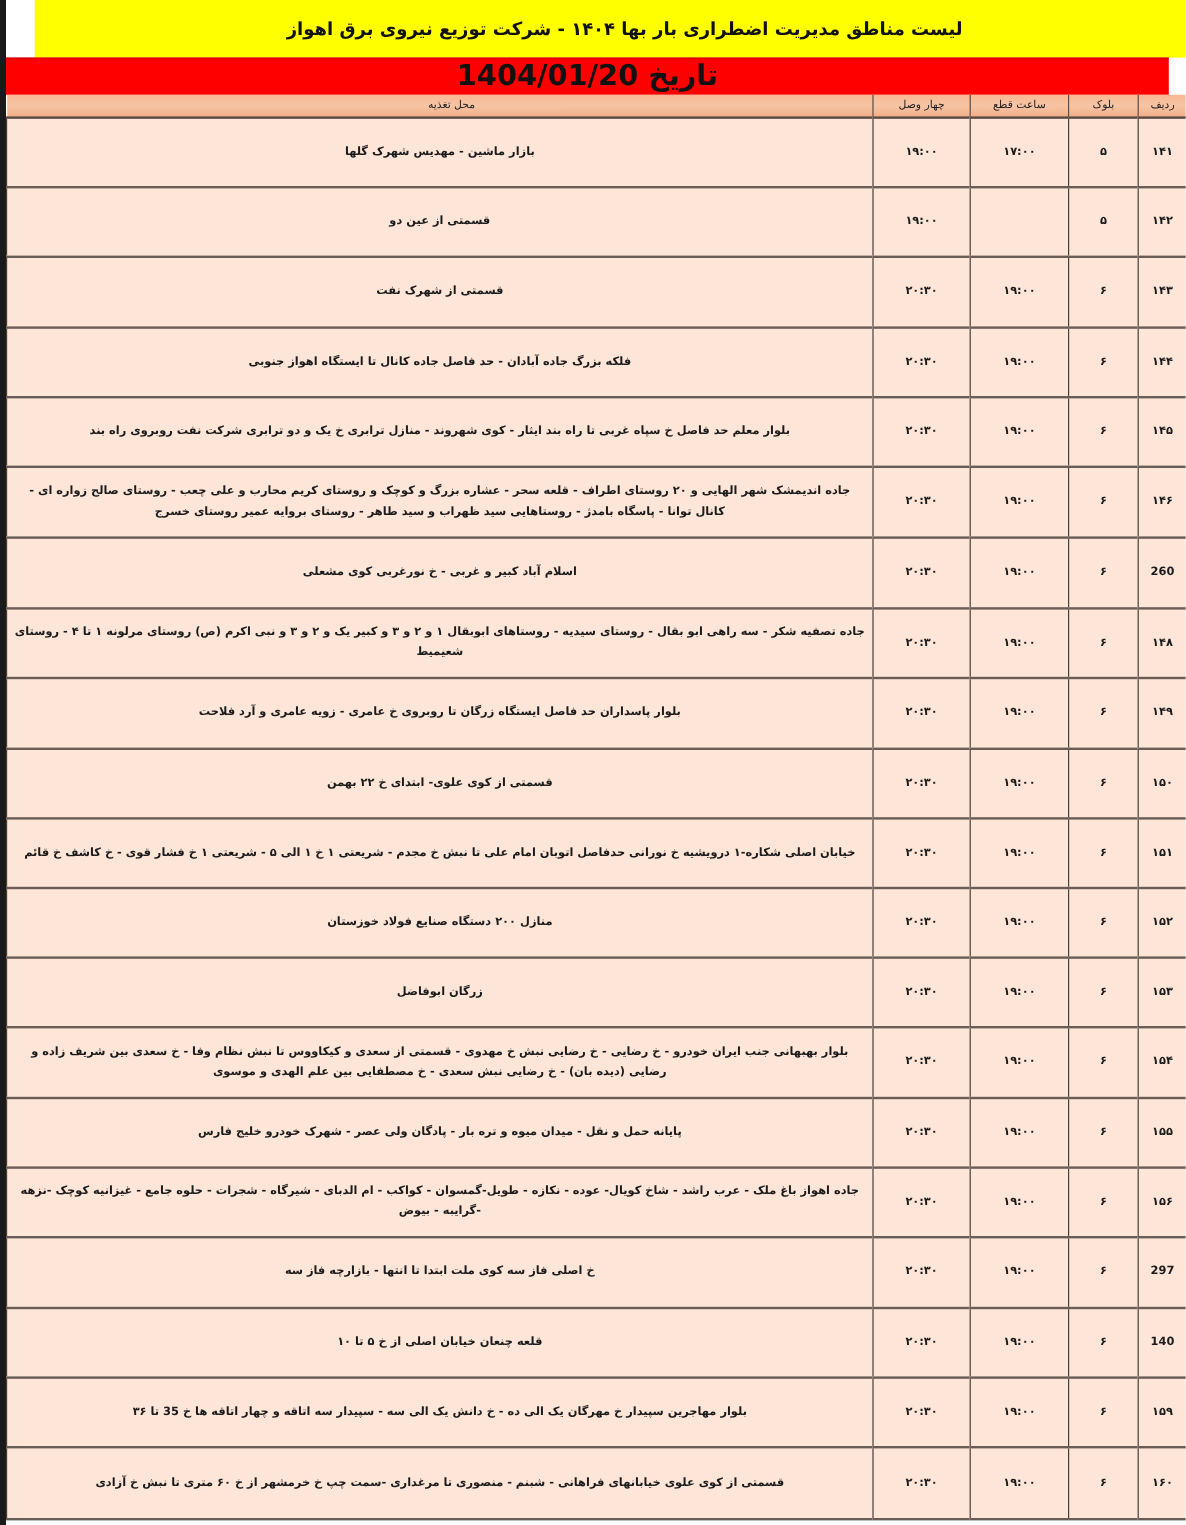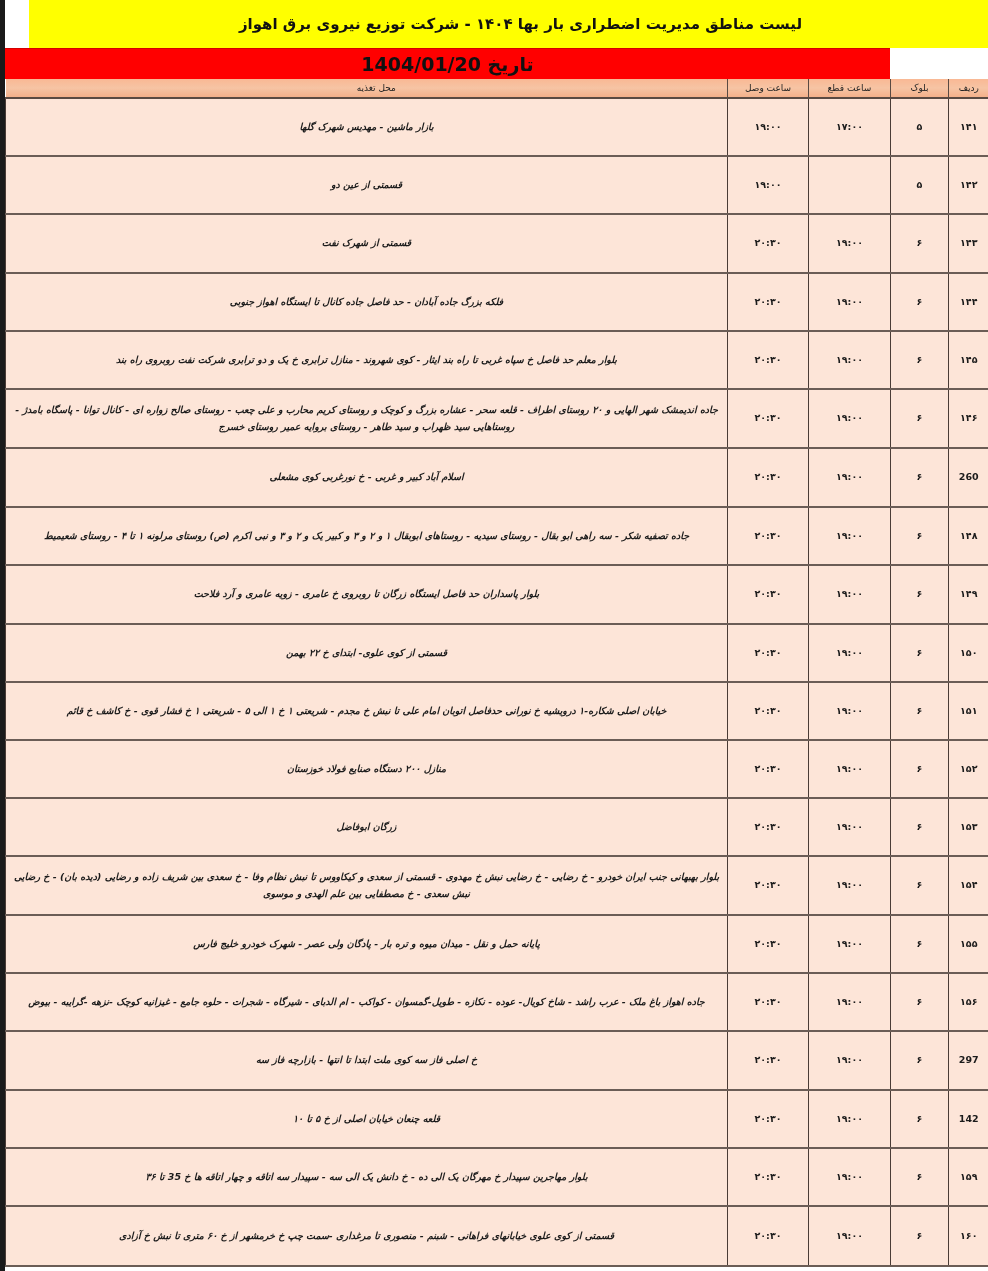--- a/index.html
+++ b/index.html
@@ -34,29 +34,29 @@
       justify-content: center;
       direction: rtl;
       font-weight: bold;
       font-size: 15px;
       color: #111;
       margin-left: 24px;
     }
     .date-bar {
       position: absolute;
       left: 5px; top: 48px;
-      width: 885px;
+      width: 969px;
       height: 31px;
       background: #ff0000;
       display: flex;
-      align-items: center;
+      align-items: flex-start;
       justify-content: center;
       direction: rtl;
       font-weight: bold;
-      font-size: 19px;
+      font-size: 24px;
       color: #111;
       border-top: 1px solid #d40000;
     }
     table.sched {
       position: absolute;
       left: 5px; top: 79px;
       width: 983px;
       border-collapse: collapse;
       direction: rtl;
       table-layout: fixed;
@@ -77,21 +77,21 @@
       background: #fde5d8;
       border-left: 1.5px solid #4a3c36;
       border-bottom: 2px solid #6b5d56;
       text-align: center;
       vertical-align: middle;
       font-size: 9.5px;
       font-weight: bold;
       color: #1b1b1b;
       line-height: 1.75;
     }
-    table.sched td:last-child { border-left: 1.5px solid #4a3c36; font-style: italic; }
+    table.sched td:last-child { border-left: 1.5px solid #4a3c36; }
     td.loc { padding: 0 6px; }
     td.num { font-size: 10px; }
     col.c-row { width: 40px; }
     col.c-block { width: 58px; }
     col.c-cut { width: 82px; }
     col.c-conn { width: 81px; }
     col.c-loc { width: 722px; }
   </style>
 </head>
 <body>
@@ -113,21 +113,21 @@
         <col class="c-block">
         <col class="c-cut">
         <col class="c-conn">
         <col class="c-loc">
     </colgroup>
     <thead>
       <tr>
         <th>ردیف</th>
         <th>بلوک</th>
         <th>ساعت قطع</th>
-        <th>ساعت وصل</th>
+        <th>چهار وصل</th>
         <th>محل تغذیه</th>
       </tr>
     </thead>
     <tbody>
       <tr style="height:58px">
         <td class="num">۱۴۱</td>
         <td class="num">۵</td>
         <td class="num">۱۷:۰۰</td>
         <td class="num">۱۹:۰۰</td>
         <td class="loc">بازار ماشین - مهدیس شهرک گلها</td>
@@ -238,21 +238,21 @@
         <td class="loc">جاده اهواز باغ ملک - عرب راشد - شاخ کویال- عوده - نکازه - طویل-گمسوان - کواکب - ام الدبای - شیرگاه - شجرات - حلوه جامع - غیزانیه کوچک -نزهه -گرایبه - بیوض</td>
       </tr>
       <tr style="height:59px">
         <td class="num">297</td>
         <td class="num">۶</td>
         <td class="num">۱۹:۰۰</td>
         <td class="num">۲۰:۳۰</td>
         <td class="loc">خ اصلی فاز سه کوی ملت ابتدا تا انتها - بازارچه فاز سه</td>
       </tr>
       <tr style="height:58px">
-        <td class="num">142</td>
+        <td class="num">140</td>
         <td class="num">۶</td>
         <td class="num">۱۹:۰۰</td>
         <td class="num">۲۰:۳۰</td>
         <td class="loc">قلعه چنعان خیابان اصلی از خ ۵ تا ۱۰</td>
       </tr>
       <tr style="height:58px">
         <td class="num">۱۵۹</td>
         <td class="num">۶</td>
         <td class="num">۱۹:۰۰</td>
         <td class="num">۲۰:۳۰</td>

